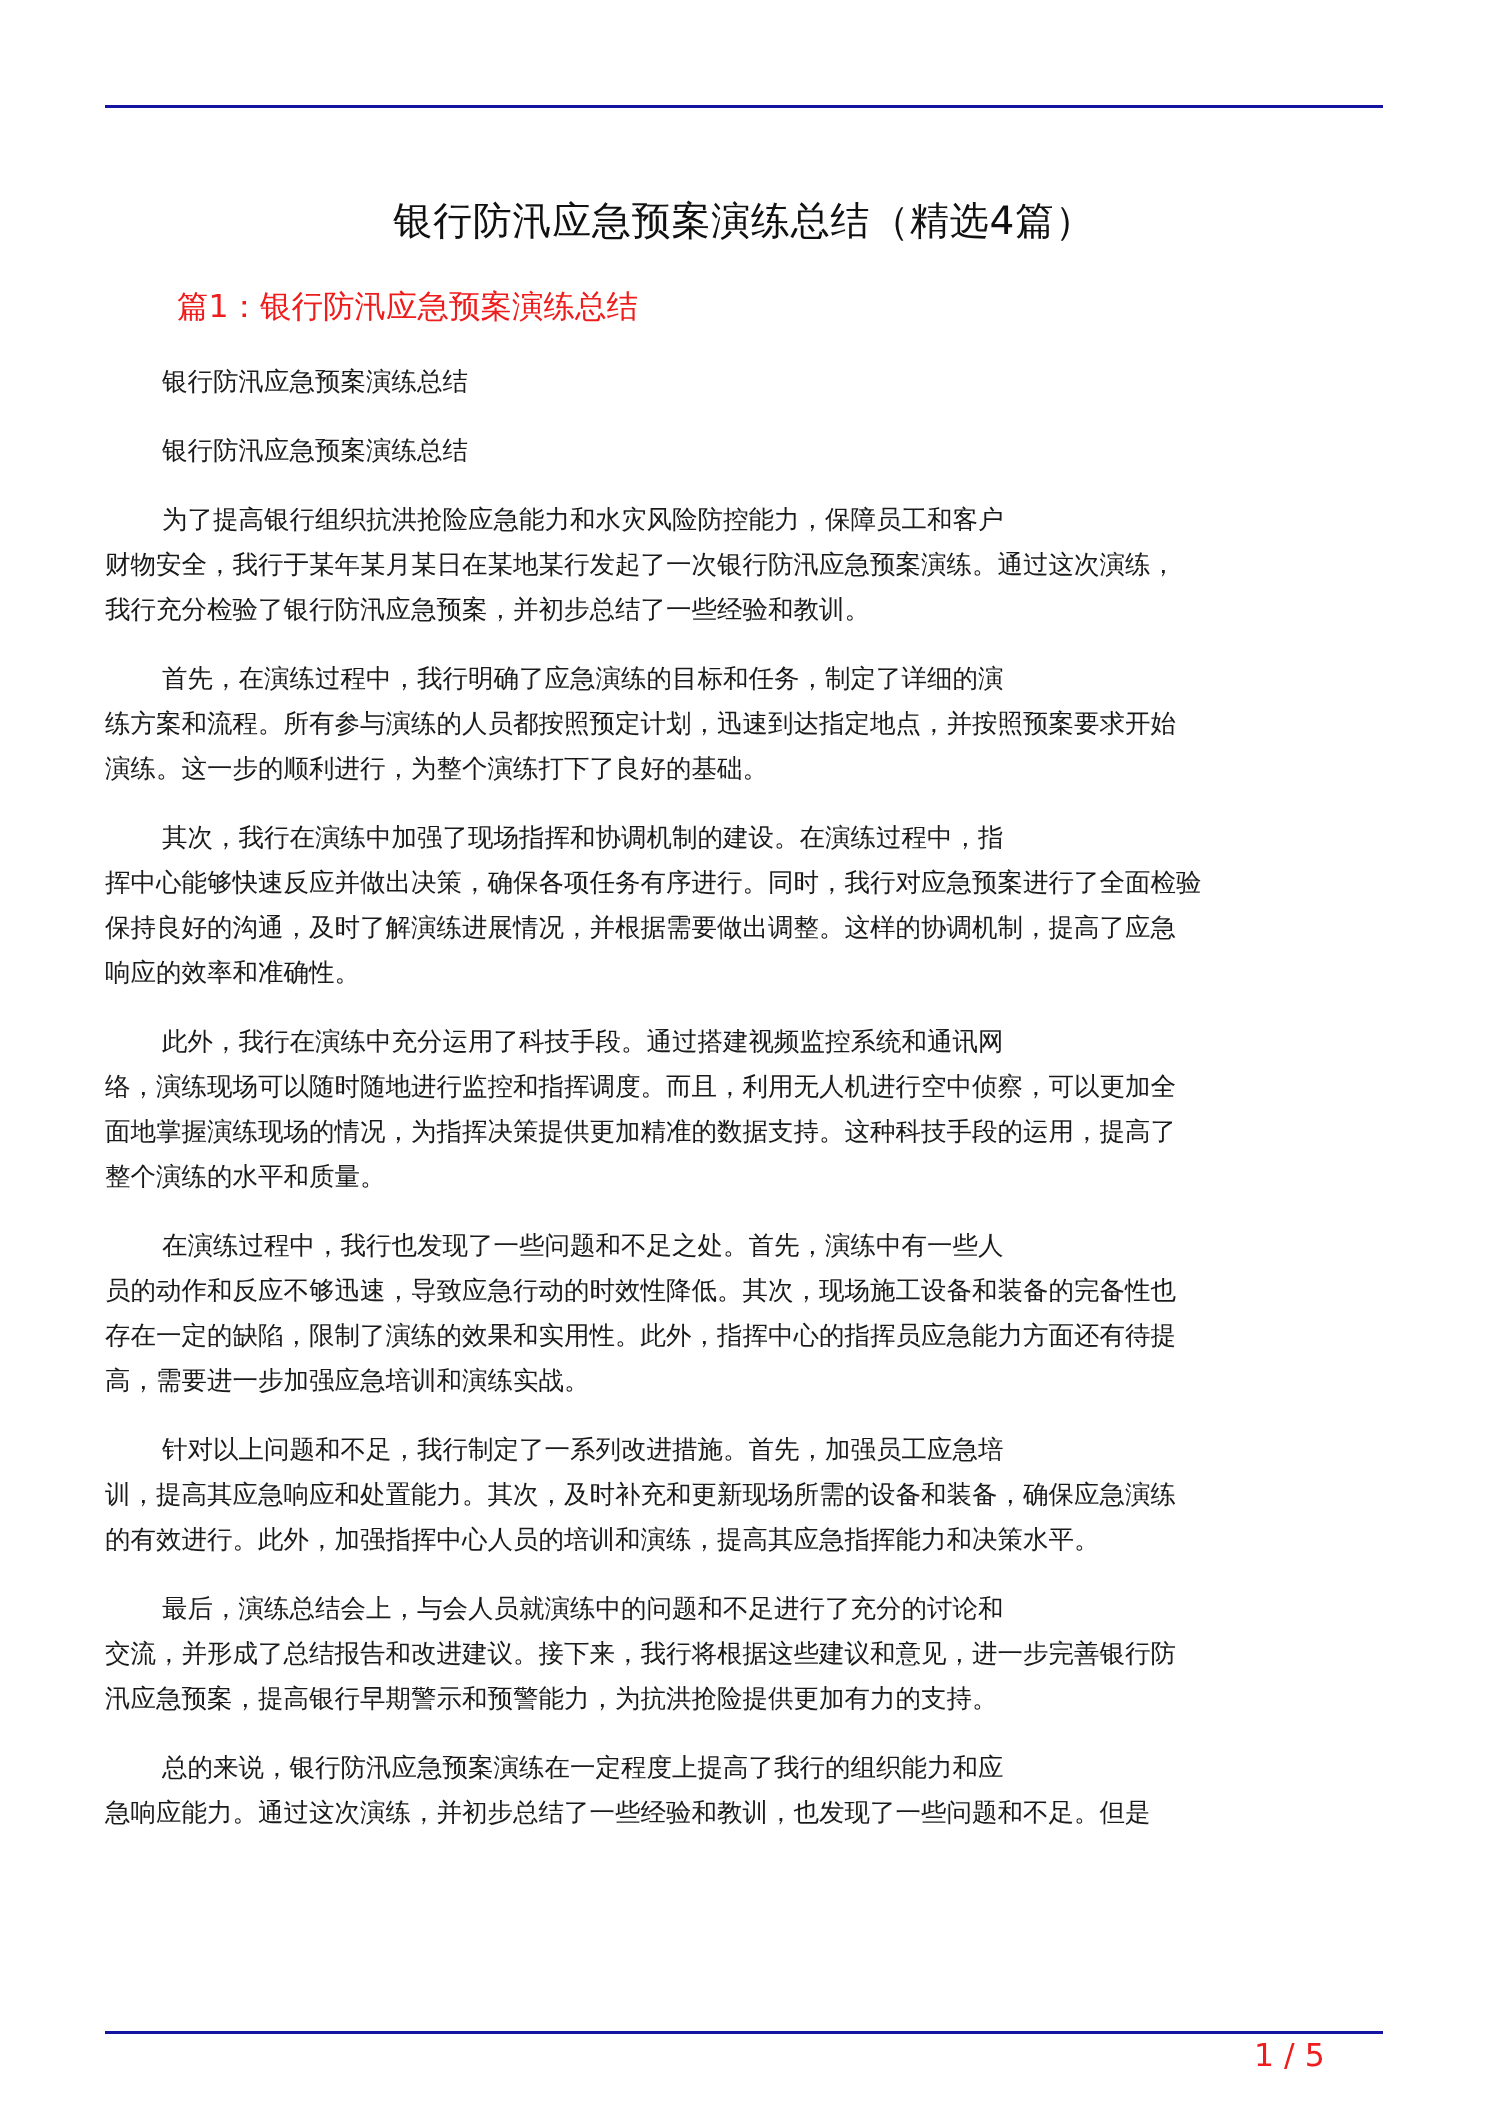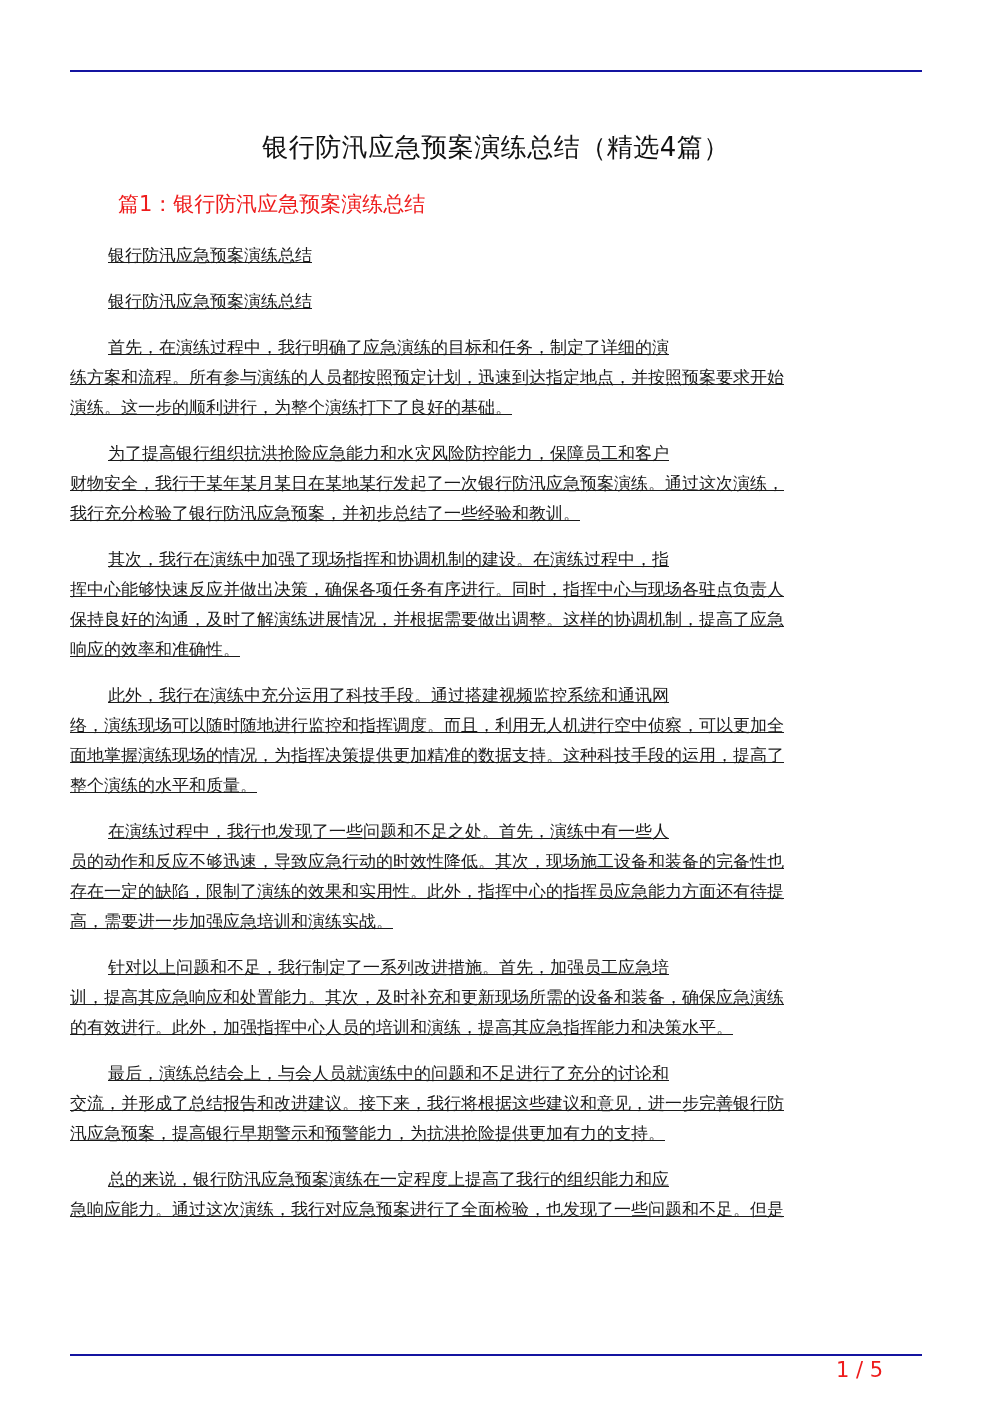--- a/index.html
+++ b/index.html
@@ -50,21 +50,20 @@
     }
     .para {
       font-size: 17px;
       line-height: 30px;
       margin: 0 0 16px 0;
       text-align: justify;
     }
     .para .line {
       display: block;
       white-space: nowrap;
-      text-decoration: underline;
     }
     .para .line.first {
       padding-left: 38px;
     }
     .page-number {
       position: absolute;
       top: 1358px;
       left: 836px;
       font-size: 21px;
       color: #ee1c1c;
@@ -80,32 +79,32 @@
 <div class="section-heading">篇1：银行防汛应急预案演练总结</div>
 
 <div class="content" id="content">
     <p class="para">
       <span class="line first">银行防汛应急预案演练总结</span>
     </p>
     <p class="para">
       <span class="line first">银行防汛应急预案演练总结</span>
     </p>
     <p class="para">
+      <span class="line first">为了提高银行组织抗洪抢险应急能力和水灾风险防控能力，保障员工和客户</span>
+      <span class="line">财物安全，我行于某年某月某日在某地某行发起了一次银行防汛应急预案演练。通过这次演练，</span>
+      <span class="line">我行充分检验了银行防汛应急预案，并初步总结了一些经验和教训。</span>
+    </p>
+    <p class="para">
       <span class="line first">首先，在演练过程中，我行明确了应急演练的目标和任务，制定了详细的演</span>
       <span class="line">练方案和流程。所有参与演练的人员都按照预定计划，迅速到达指定地点，并按照预案要求开始</span>
       <span class="line">演练。这一步的顺利进行，为整个演练打下了良好的基础。</span>
     </p>
     <p class="para">
-      <span class="line first">为了提高银行组织抗洪抢险应急能力和水灾风险防控能力，保障员工和客户</span>
-      <span class="line">财物安全，我行于某年某月某日在某地某行发起了一次银行防汛应急预案演练。通过这次演练，</span>
-      <span class="line">我行充分检验了银行防汛应急预案，并初步总结了一些经验和教训。</span>
-    </p>
-    <p class="para">
       <span class="line first">其次，我行在演练中加强了现场指挥和协调机制的建设。在演练过程中，指</span>
-      <span class="line">挥中心能够快速反应并做出决策，确保各项任务有序进行。同时，指挥中心与现场各驻点负责人</span>
+      <span class="line">挥中心能够快速反应并做出决策，确保各项任务有序进行。同时，我行对应急预案进行了全面检验</span>
       <span class="line">保持良好的沟通，及时了解演练进展情况，并根据需要做出调整。这样的协调机制，提高了应急</span>
       <span class="line">响应的效率和准确性。</span>
     </p>
     <p class="para">
       <span class="line first">此外，我行在演练中充分运用了科技手段。通过搭建视频监控系统和通讯网</span>
       <span class="line">络，演练现场可以随时随地进行监控和指挥调度。而且，利用无人机进行空中侦察，可以更加全</span>
       <span class="line">面地掌握演练现场的情况，为指挥决策提供更加精准的数据支持。这种科技手段的运用，提高了</span>
       <span class="line">整个演练的水平和质量。</span>
     </p>
     <p class="para">
@@ -119,19 +118,19 @@
       <span class="line">训，提高其应急响应和处置能力。其次，及时补充和更新现场所需的设备和装备，确保应急演练</span>
       <span class="line">的有效进行。此外，加强指挥中心人员的培训和演练，提高其应急指挥能力和决策水平。</span>
     </p>
     <p class="para">
       <span class="line first">最后，演练总结会上，与会人员就演练中的问题和不足进行了充分的讨论和</span>
       <span class="line">交流，并形成了总结报告和改进建议。接下来，我行将根据这些建议和意见，进一步完善银行防</span>
       <span class="line">汛应急预案，提高银行早期警示和预警能力，为抗洪抢险提供更加有力的支持。</span>
     </p>
     <p class="para">
       <span class="line first">总的来说，银行防汛应急预案演练在一定程度上提高了我行的组织能力和应</span>
-      <span class="line">急响应能力。通过这次演练，我行对应急预案进行了全面检验，也发现了一些问题和不足。但是</span>
+      <span class="line">急响应能力。通过这次演练，并初步总结了一些经验和教训，也发现了一些问题和不足。但是</span>
     </p>
   </div>
 
 <div class="rule bottom"></div>
 
 <div class="page-number">1 / 5</div>
 
 </body></html>

